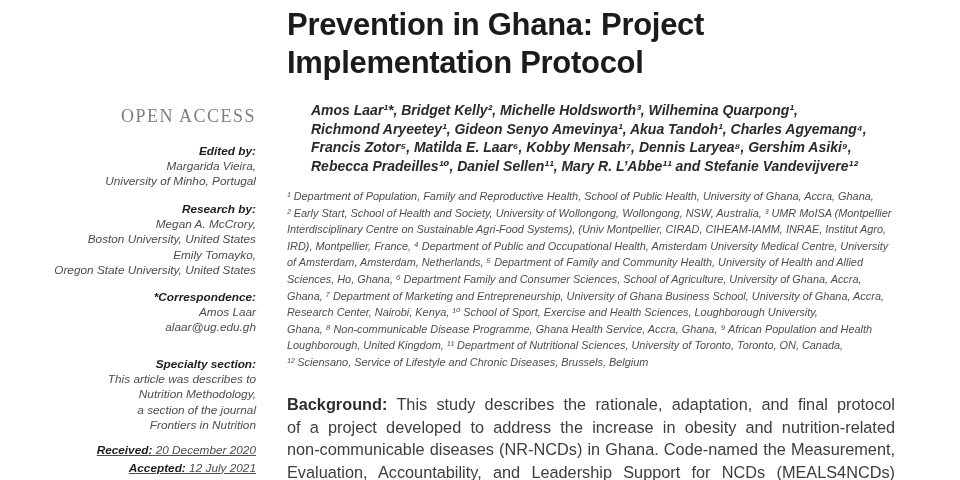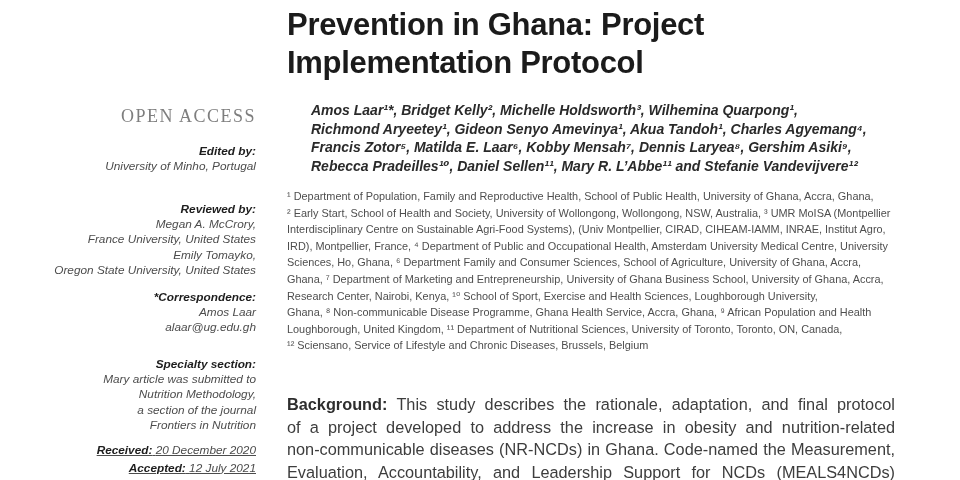--- a/index.html
+++ b/index.html
@@ -22,21 +22,21 @@
     font-size: 31px; font-weight: bold; line-height: 38.5px;
     letter-spacing: -0.3px; color: #1b1b1b;
   }
   .authors-block {
     position: absolute; left: 287px; top: 101px; width: 630px;
     font-size: 14px; font-weight: bold; font-style: italic;
     line-height: 18.6px; color: #2a2a2a; margin-left: 24px;
   }
   .affiliations-block {
     position: absolute; left: 287px; top: 188px; width: 630px;
-    font-size: 10.9px; 
+    font-size: 10.9px; font-style: italic;
     line-height: 16.6px; color: #4e4e4e;
   }
   .abstract-block {
     position: absolute; left: 287px; top: 393px; width: 608px;
     font-size: 16.3px; line-height: 22.6px; color: #3d3d3d;
   }
   .abstract-block > div,
   .abstract-rest > div {
     text-align: justify;
     text-align-last: justify;
@@ -72,44 +72,45 @@
 
 <div class="page">
 
   <div class="sidebar">
 
     <div class="open-access">OPEN ACCESS</div>
 
     <div class="sb-group sb-edited">
       <div class="sb-label">Edited by:</div>
       <div>
+          <div>Margarida Vieira,</div>
           <div>University of Minho, Portugal</div>
         </div>
     </div>
 
     <div class="sb-group sb-reviewed">
-      <div class="sb-label">Reviewed by:</div>
+      <div class="sb-label">Research by:</div>
       <div>
           <div>Megan A. McCrory,</div>
-          <div>France University, United States</div>
+          <div>Boston University, United States</div>
           <div>Emily Tomayko,</div>
           <div>Oregon State University, United States</div>
         </div>
     </div>
 
     <div class="sb-group sb-correspondence">
       <div class="sb-label">*Correspondence:</div>
       <div>Amos Laar</div>
       <div class="email">alaar@ug.edu.gh</div>
     </div>
 
     <div class="sb-group sb-specialty">
       <div class="sb-label">Specialty section:</div>
       <div>
-          <div>Mary article was submitted to</div>
+          <div>This article was describes to</div>
           <div>Nutrition Methodology,</div>
           <div>a section of the journal</div>
           <div>Frontiers in Nutrition</div>
         </div>
     </div>
 
     <div class="sb-group sb-dates">
       <div><span class="sb-label">Received:</span> <span>20 December 2020</span></div>
       <div><span class="sb-label">Accepted:</span> <span>12 July 2021</span></div>
     </div>
@@ -127,20 +128,21 @@
       <div>Richmond Aryeetey¹, Gideon Senyo Amevinya¹, Akua Tandoh¹, Charles Agyemang⁴,</div>
       <div>Francis Zotor⁵, Matilda E. Laar⁶, Kobby Mensah⁷, Dennis Laryea⁸, Gershim Asiki⁹,</div>
       <div>Rebecca Pradeilles¹⁰, Daniel Sellen¹¹, Mary R. L’Abbe¹¹ and Stefanie Vandevijvere¹²</div>
     </div>
 
   <div class="affiliations-block">
       <div>¹ Department of Population, Family and Reproductive Health, School of Public Health, University of Ghana, Accra, Ghana,</div>
       <div>² Early Start, School of Health and Society, University of Wollongong, Wollongong, NSW, Australia, ³ UMR MoISA (Montpellier</div>
       <div>Interdisciplinary Centre on Sustainable Agri-Food Systems), (Univ Montpellier, CIRAD, CIHEAM-IAMM, INRAE, Institut Agro,</div>
       <div>IRD), Montpellier, France, ⁴ Department of Public and Occupational Health, Amsterdam University Medical Centre, University</div>
+      <div>of Amsterdam, Amsterdam, Netherlands, ⁵ Department of Family and Community Health, University of Health and Allied</div>
       <div>Sciences, Ho, Ghana, ⁶ Department Family and Consumer Sciences, School of Agriculture, University of Ghana, Accra,</div>
       <div>Ghana, ⁷ Department of Marketing and Entrepreneurship, University of Ghana Business School, University of Ghana, Accra,</div>
       <div>Research Center, Nairobi, Kenya, ¹⁰ School of Sport, Exercise and Health Sciences, Loughborough University,</div>
       <div>Ghana, ⁸ Non-communicable Disease Programme, Ghana Health Service, Accra, Ghana, ⁹ African Population and Health</div>
       <div>Loughborough, United Kingdom, ¹¹ Department of Nutritional Sciences, University of Toronto, Toronto, ON, Canada,</div>
       <div>¹² Sciensano, Service of Lifestyle and Chronic Diseases, Brussels, Belgium</div>
     </div>
 
   <div class="abstract-block">
     <div><strong>Background:</strong> <span>This study describes the rationale, adaptation, and final protocol</span></div>

